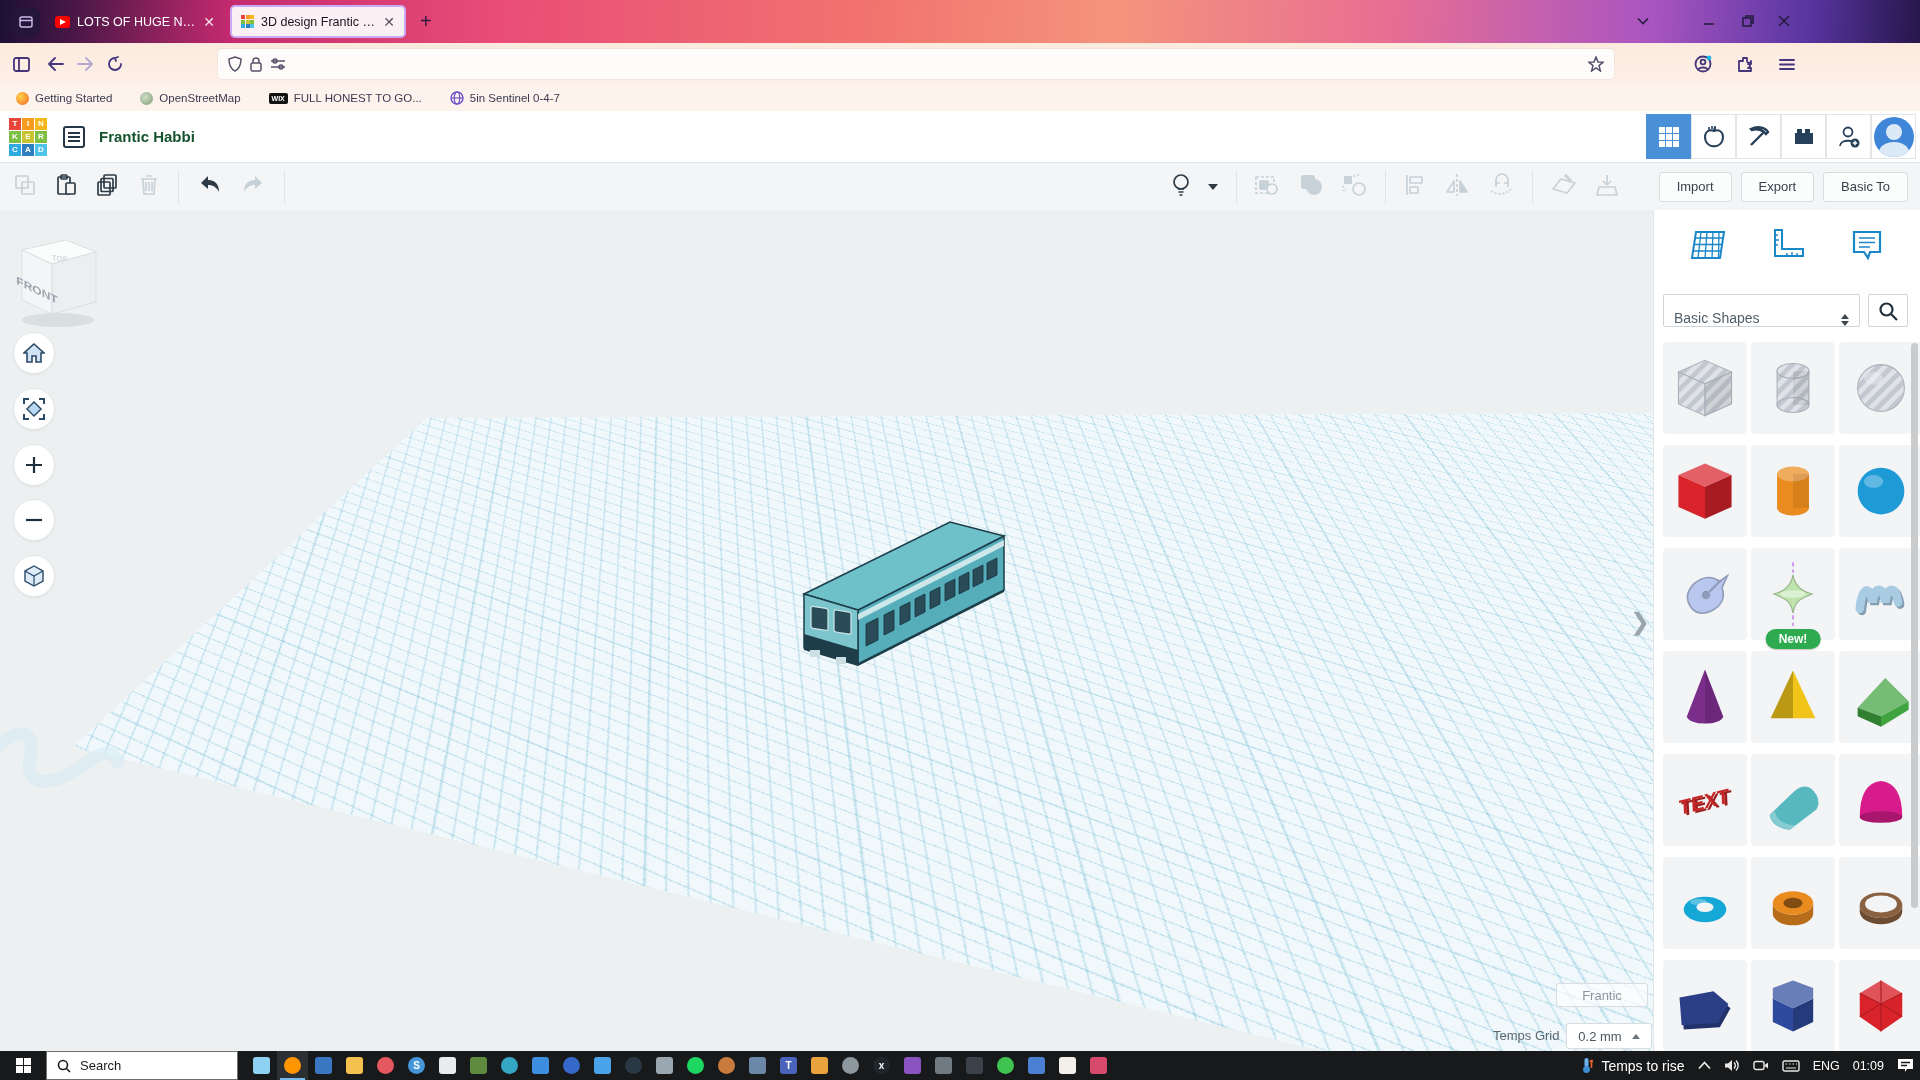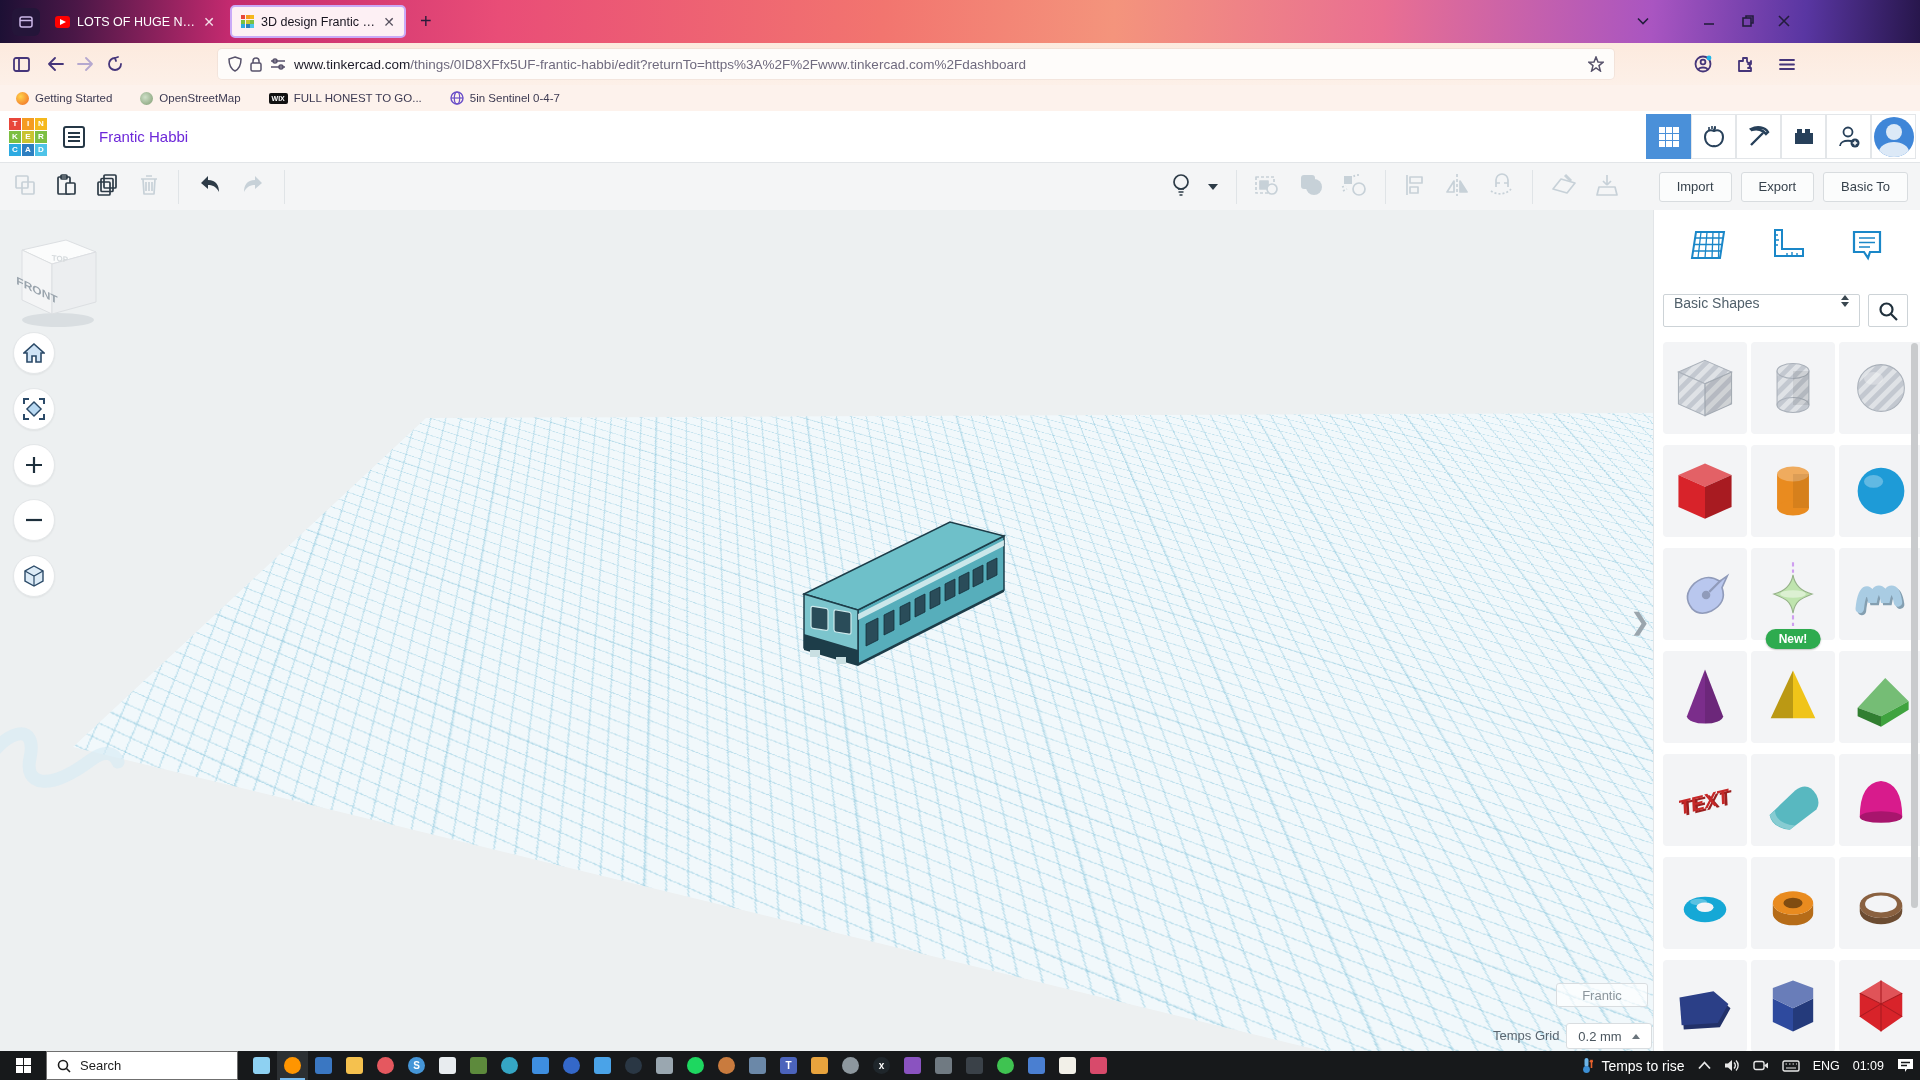--- a/index.html
+++ b/index.html
@@ -52,21 +52,21 @@
 
   
   .appheader{position:relative;height:52px;background:#fff;border-bottom:1px solid #e2e5e8;
     display:flex;align-items:center}
   .tklogo{display:grid;grid-template-columns:repeat(3,12px);grid-auto-rows:12px;gap:1px;margin-left:9px}
   .tklogo span{display:flex;align-items:center;justify-content:center;color:#fff;
     font-size:8px;font-weight:bold}
   .menuicon{width:22px;height:22px;border:2px solid #253746;border-radius:3px;margin-left:16px;
     display:flex;flex-direction:column;justify-content:center;gap:2px;padding:0 3px}
   .menuicon i{display:block;height:2px;background:#253746}
-  .apptitle{margin-left:14px;font-size:15px;font-weight:normal;color:#6d28d9}
+  .apptitle{margin-left:14px;font-size:15px;font-weight:bold;color:#14532d}
   .hdrapps{position:absolute;right:4px;top:3px;display:flex}
   .hcell{width:45px;height:45px;border:1px solid #e3e6e9;background:#fff;display:flex;
     align-items:center;justify-content:center}
   .hcell.active{background:#4a90d9;border-color:#4a90d9}
   .hcell svg{fill:#27405a;stroke:none}
   .avatar{width:40px;height:40px;border-radius:50%;background:#3f86d8;position:relative;overflow:hidden}
   .avatar:before{content:"";position:absolute;left:12px;top:7px;width:16px;height:16px;
     border-radius:50%;background:#dce9f7}
   .avatar:after{content:"";position:absolute;left:5px;top:25px;width:30px;height:20px;
     border-radius:50%;background:#dce9f7}
@@ -115,21 +115,21 @@
   .collapse{position:absolute;left:1630px;top:398px;font-size:24px;color:#9aa5ad}
 
   
   .rpanel{position:absolute;right:0;top:0;width:267px;height:841px;background:#fff;
     border-left:1px solid #e2e5e8;overflow:hidden}
   .ptabs{position:absolute;top:12px;left:0;width:100%;display:flex;justify-content:space-around;
     padding:0 14px}
   .ptab{width:52px;height:48px;display:flex;align-items:center;justify-content:center}
   .ptab svg{stroke:#1a87c8;fill:none;stroke-width:2}
   .pdrop{position:absolute;left:9px;top:84px;width:197px;height:33px;border:1px solid #cdd3d7;
-    border-radius:2px;background:#fff;display:flex;align-items:flex-start;padding:0 10px;
+    border-radius:2px;background:#fff;display:flex;align-items:flex-end;padding:0 10px;
     font-size:14px;color:#51606b;justify-content:space-between}
   .stepper{display:flex;flex-direction:column;gap:2px}
   .stepper i{width:0;height:0;border-left:4px solid transparent;border-right:4px solid transparent}
   .stepper i.up{border-bottom:5px solid #3a4750}
   .stepper i.dn{border-top:5px solid #3a4750}
   .psearch{position:absolute;left:214px;top:84px;width:40px;height:33px;border:1px solid #cdd3d7;
     border-radius:2px;display:flex;align-items:center;justify-content:center}
   .psearch svg{stroke:#20303c;fill:none;stroke-width:2.2}
   .shapegrid{position:absolute;left:9px;top:132px;display:grid;
     grid-template-columns:repeat(3,84px);gap:11px 4px}
@@ -254,21 +254,20 @@
       <svg width="12" height="15" viewBox="0 0 12 15">
           <rect x="1" y="6" width="10" height="8" rx="1.5"></rect>
           <path d="M3,6 V4 A3,3 0 0 1 9,4 V6"></path>
         </svg>
       <svg width="16" height="12" viewBox="0 0 16 12">
           <line x1="1" y1="3" x2="15" y2="3"></line>
           <circle cx="5" cy="3" r="2"></circle>
           <line x1="1" y1="9" x2="15" y2="9"></line>
           <circle cx="11" cy="9" r="2"></circle>
         </svg>
-      <span class="urltext"><b>www.tinkercad.com</b><span>/things/0ID8XFfx5UF-frantic-habbi/edit?returnTo=https%3A%2F%2Fwww.tinkercad.com%2Fdashboard</span></span>
       <svg class="urlstar" width="16" height="16" viewBox="0 0 16 16">
           <path d="M8,1 L10,6 L15,6.3 L11,9.6 L12.4,15 L8,12 L3.6,15 L5,9.6 L1,6.3 L6,6 Z"></path>
         </svg>
     </div>
     <div class="navright">
       <div class="navic">
         <svg width="18" height="18" viewBox="0 0 18 18">
             <circle cx="9" cy="9" r="7.5"></circle>
             <circle cx="9" cy="7" r="2.4"></circle>
             <path d="M4.5,14.5 C5.5,11.8 12.5,11.8 13.5,14.5"></path>

